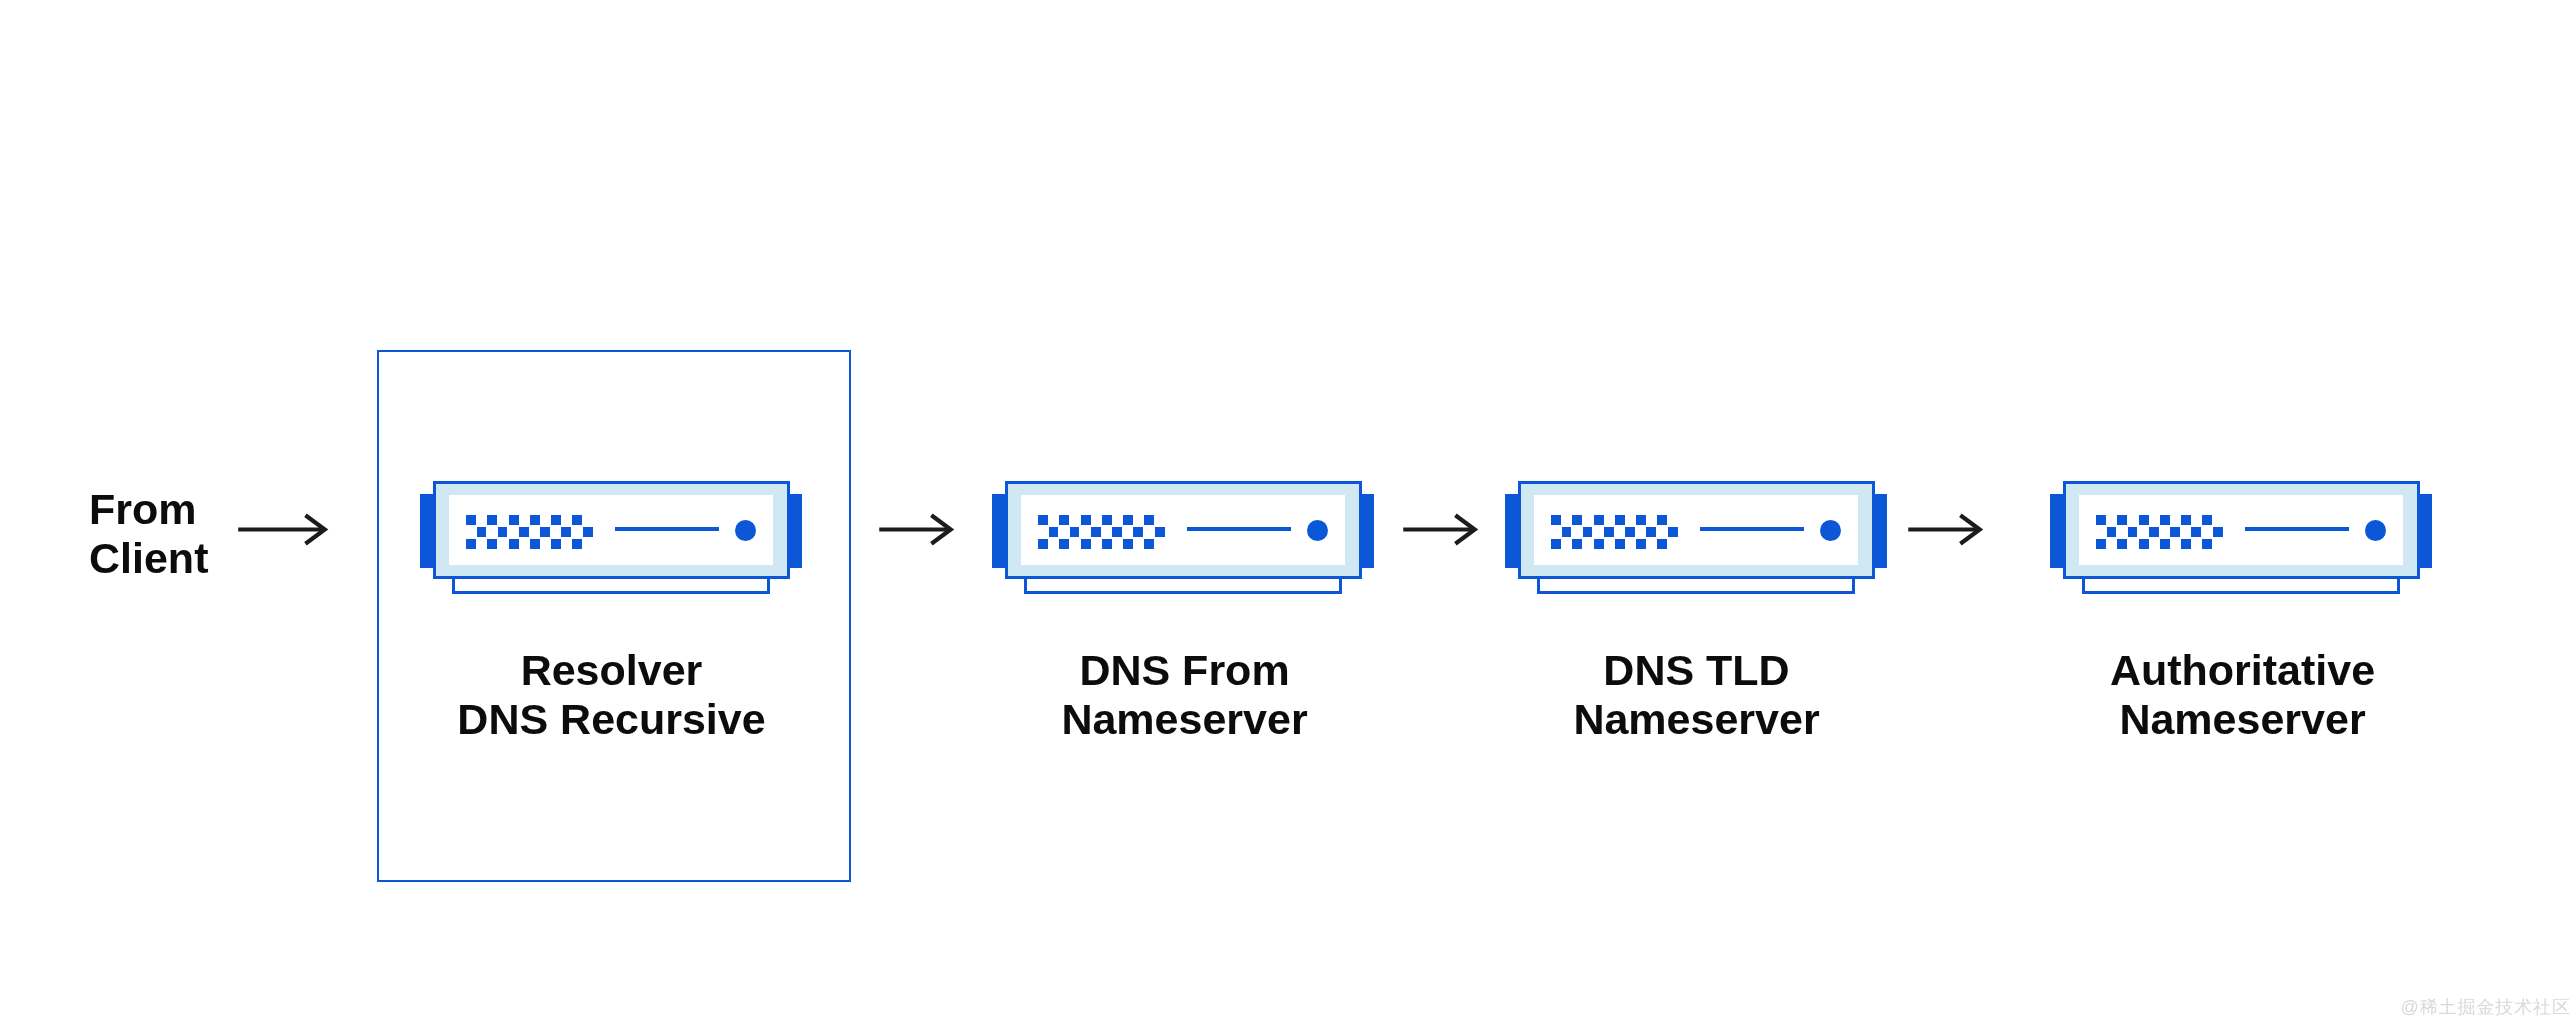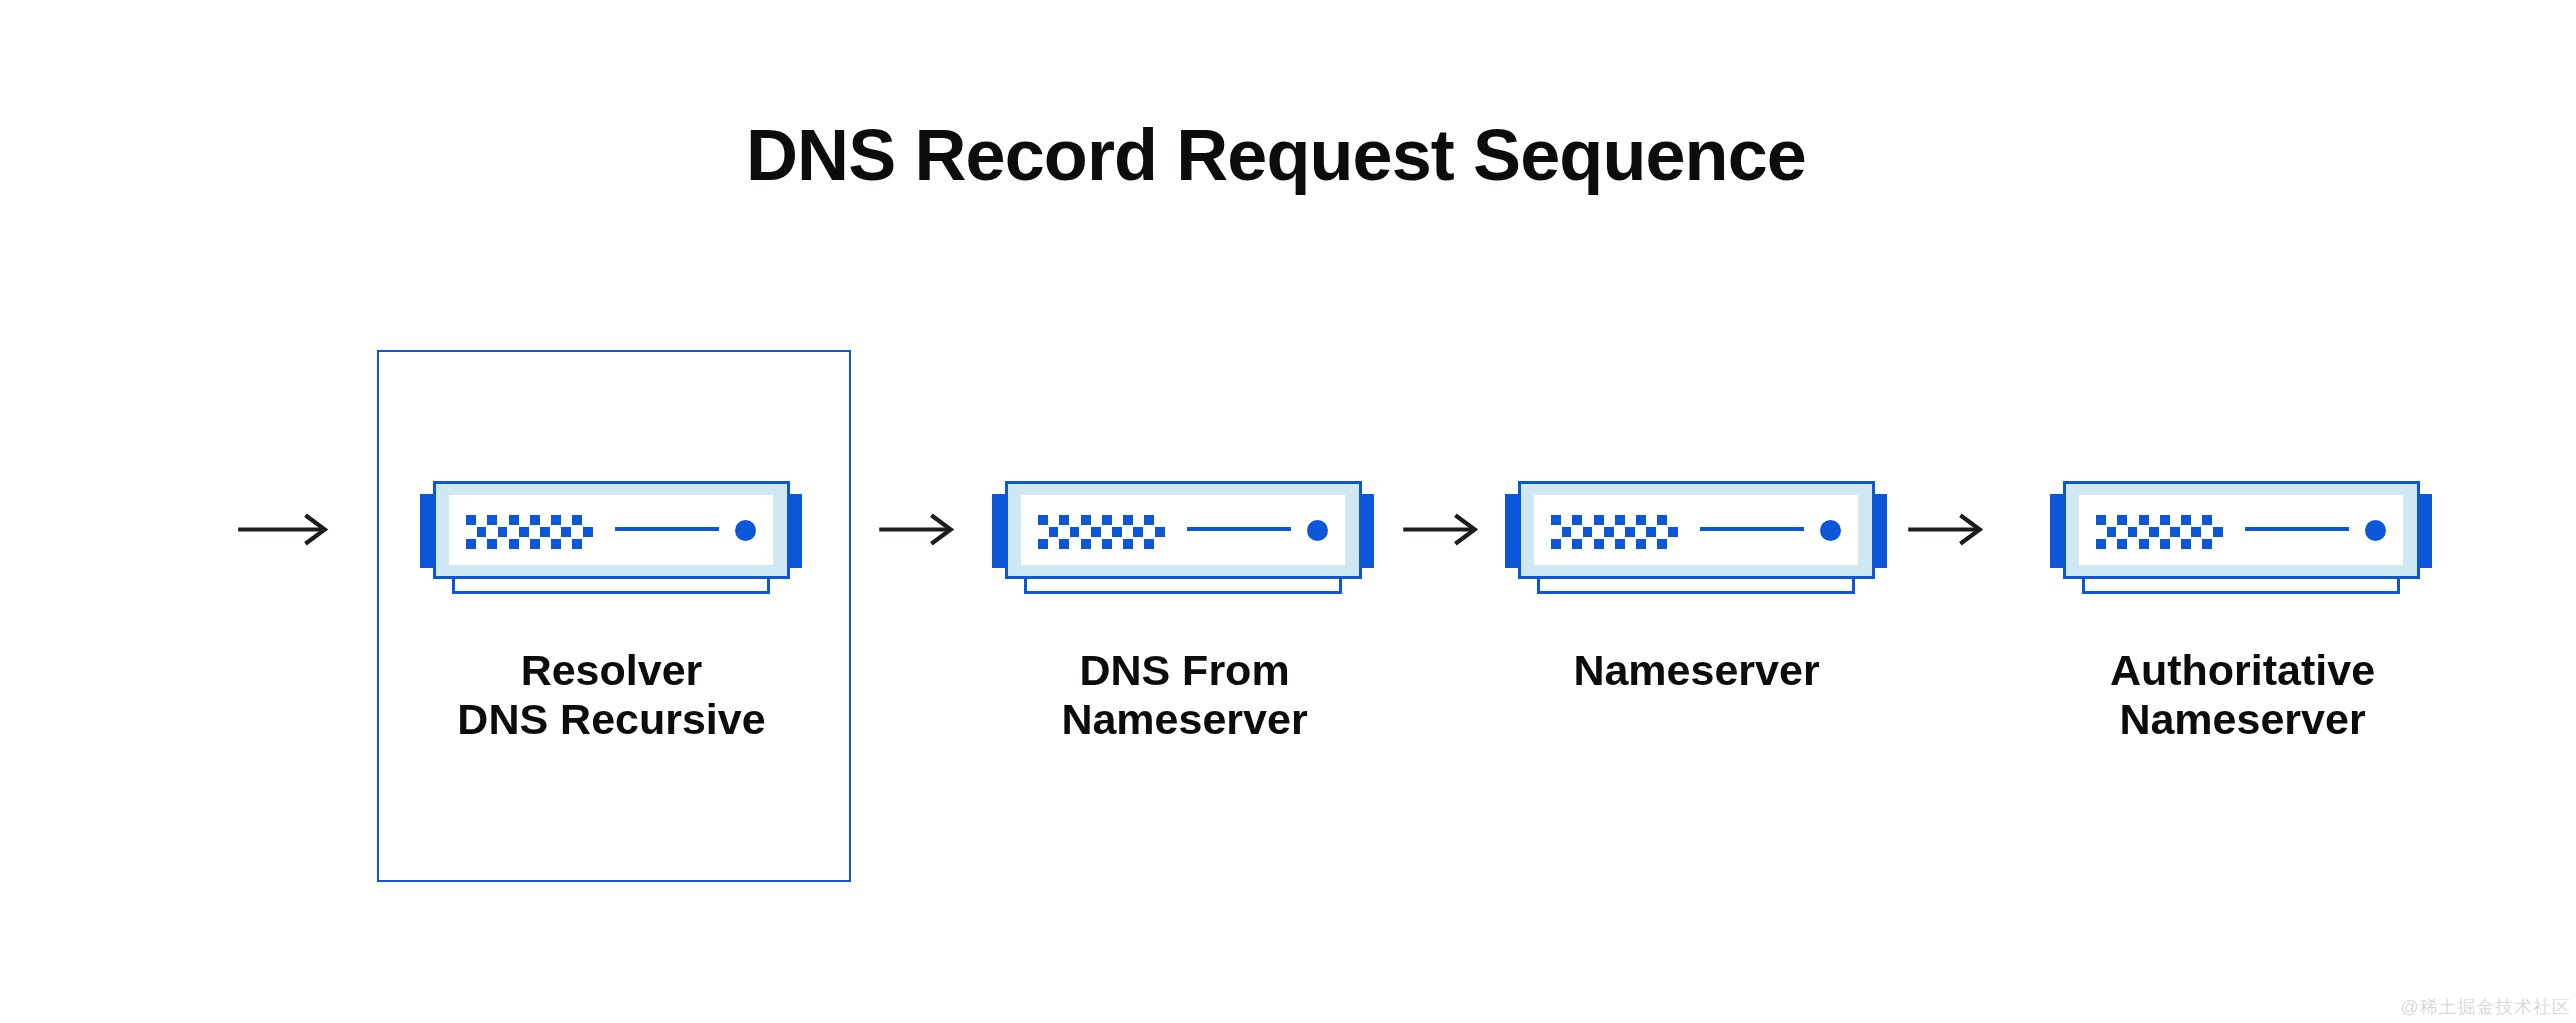--- a/index.html
+++ b/index.html
@@ -69,22 +69,25 @@
   .watermark{
     position:absolute; right:5.1px; top:995px; font-size:18px;
     color:var(--watermark); letter-spacing:0.9px;
   }
 </style>
 </head>
 <body>
 
 <div class="canvas">
 
-  <h1 class="title">DNS Record Request Sequence</h1>
-
+
+  <div class="from-client">
+    <span>From</span>
+    <span>Client</span>
+  </div>
 
   <svg class="arrow" style="left:236px" width="96" height="37" viewBox="0 0 113 44">
     <line x1="2" y1="22" x2="103" y2="22"></line>
       <path d="M82 5 L105 22 L82 39"></path>
   </svg>
 
   <div class="highlight-box"></div>
 
   <div class="server-icon" style="left:420px">
     <span class="shelf"></span>
@@ -231,20 +234,21 @@
 
   <div class="node-label" style="left:390px">
     <span>Resolver</span>
     <span>DNS Recursive</span>
   </div>
   <div class="node-label" style="left:963px">
     <span>DNS From</span>
     <span>Nameserver</span>
   </div>
   <div class="node-label" style="left:1475px">
+    <span>DNS TLD</span>
     <span>Nameserver</span>
   </div>
   <div class="node-label" style="left:2021px">
     <span>Authoritative</span>
     <span>Nameserver</span>
   </div>
 
   <div class="watermark">@稀土掘金技术社区</div>
 
 </div>

